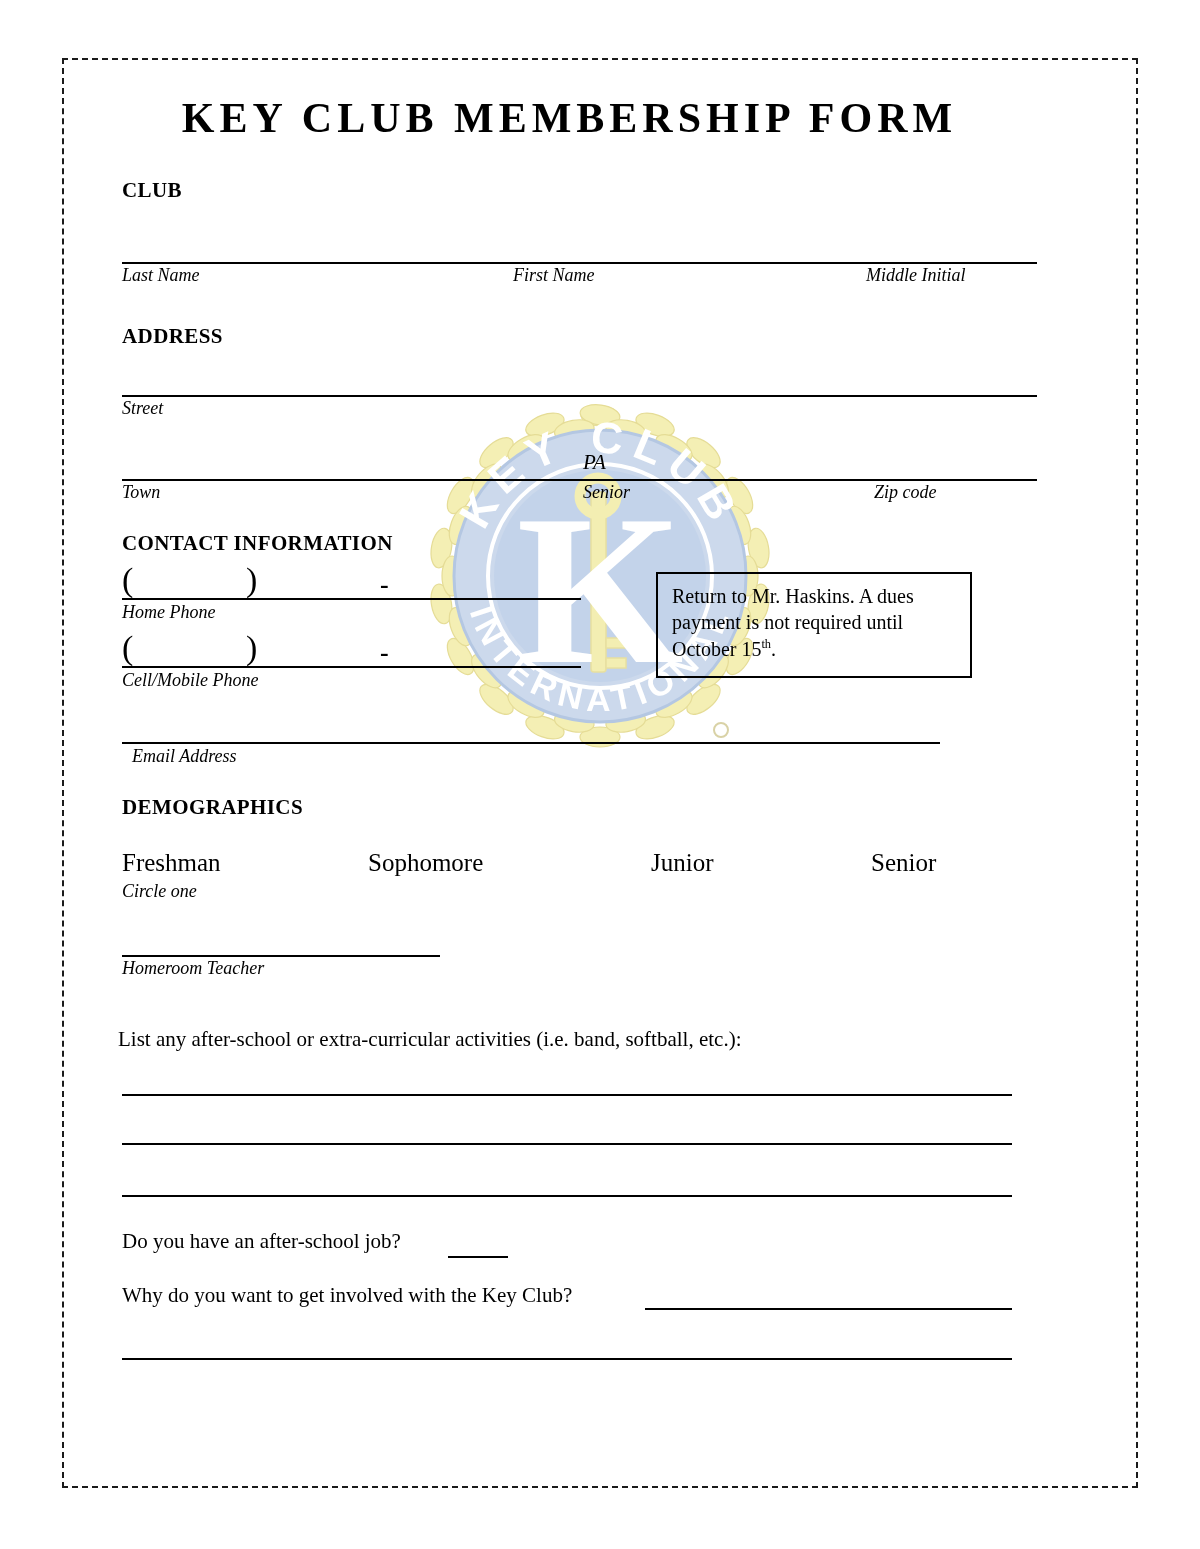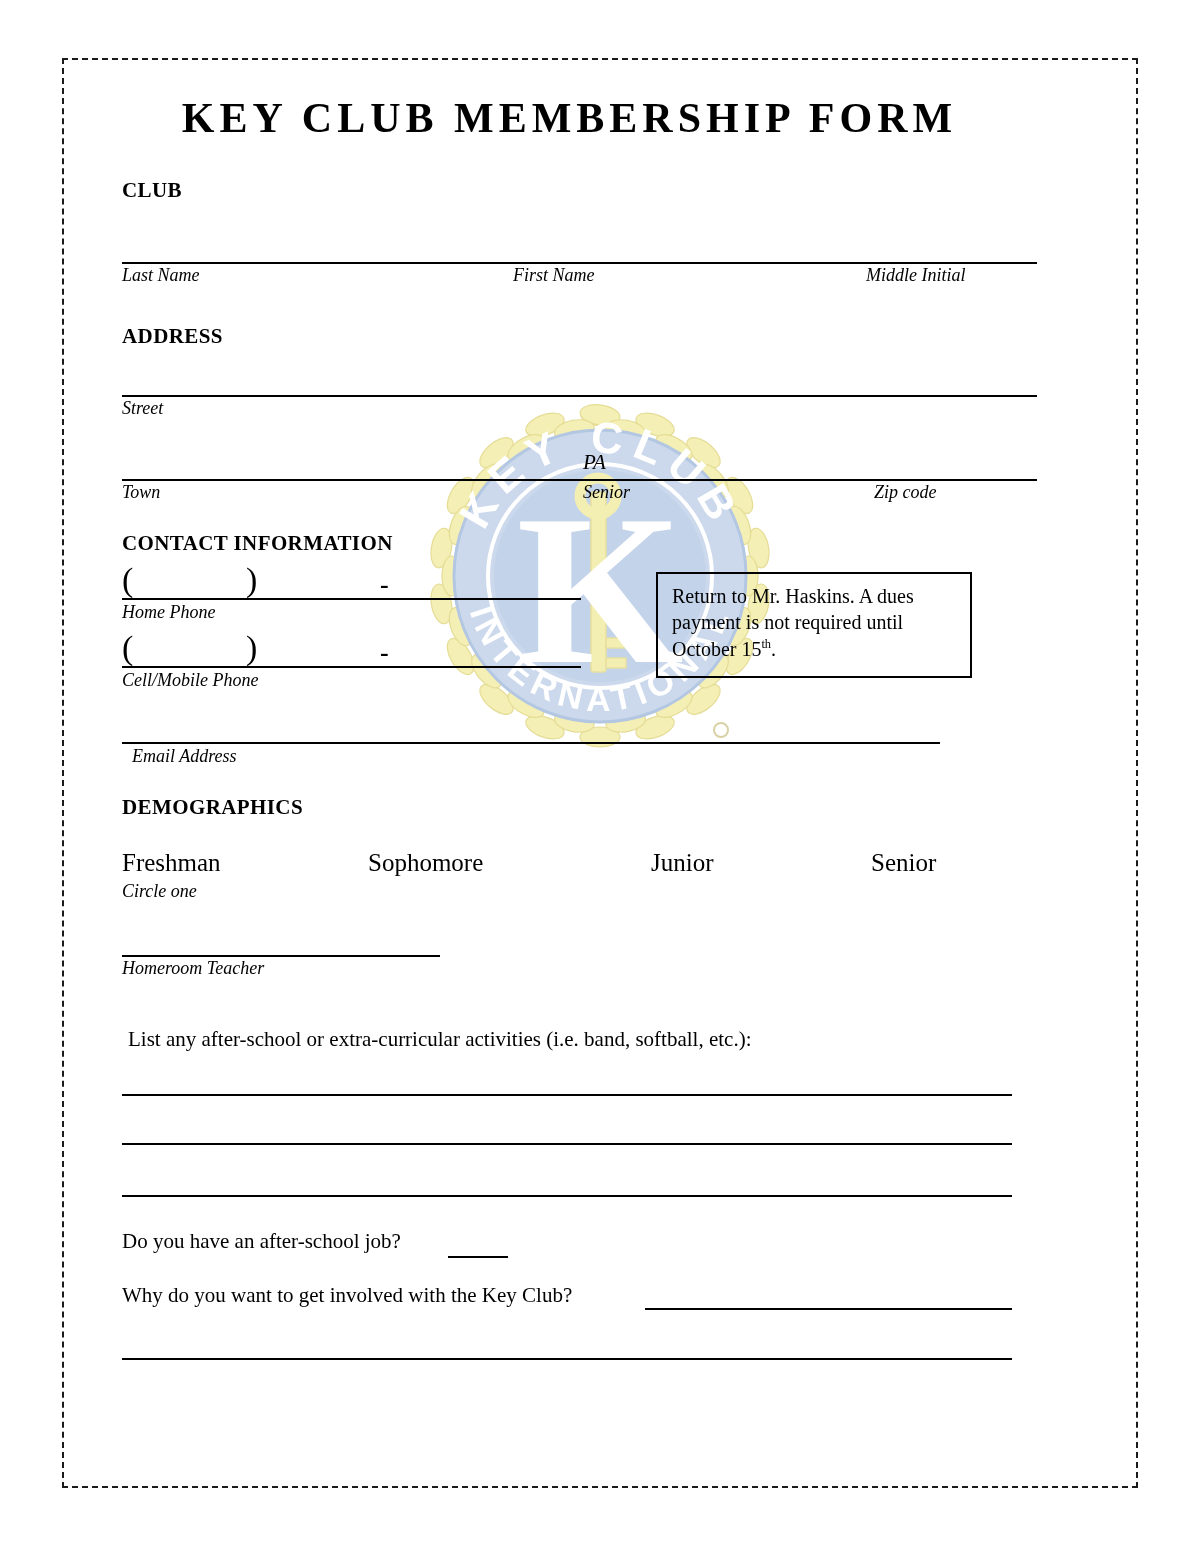--- a/index.html
+++ b/index.html
@@ -293,21 +293,21 @@
     <div class="grade-opt" style="left:122px; top:849px;">Freshman</div>
     <div class="grade-opt" style="left:368px; top:849px;">Sophomore</div>
     <div class="grade-opt" style="left:651px; top:849px;">Junior</div>
     <div class="grade-opt" style="left:871px; top:849px;">Senior</div>
 
     <div class="field-label" style="left:122px; top:881px;">Circle one</div>
 
     <div class="rule" style="left:122px; top:955px; width:318px;"></div>
     <div class="field-label" style="left:122px; top:958px;">Homeroom Teacher</div>
 
-    <div class="body-text" style="left:128px; top:1027px;">List any after-school or extra-curricular activities (i.e. band, softball, etc.):</div>
+    <div class="body-text" style="left:118px; top:1027px;">List any after-school or extra-curricular activities (i.e. band, softball, etc.):</div>
 
     <div class="rule" style="left:122px; top:1094px; width:890px;"></div>
     <div class="rule" style="left:122px; top:1143px; width:890px;"></div>
     <div class="rule" style="left:122px; top:1195px; width:890px;"></div>
 
     <div class="body-text" style="left:122px; top:1229px;">Do you have an after-school job?</div>
     <div class="inline-blank" style="left:448px; top:1256px; width:60px;"></div>
 
     <div class="body-text" style="left:122px; top:1283px;">Why do you want to get involved with the Key Club?</div>
     <div class="inline-blank" style="left:645px; top:1308px; width:367px;"></div>

